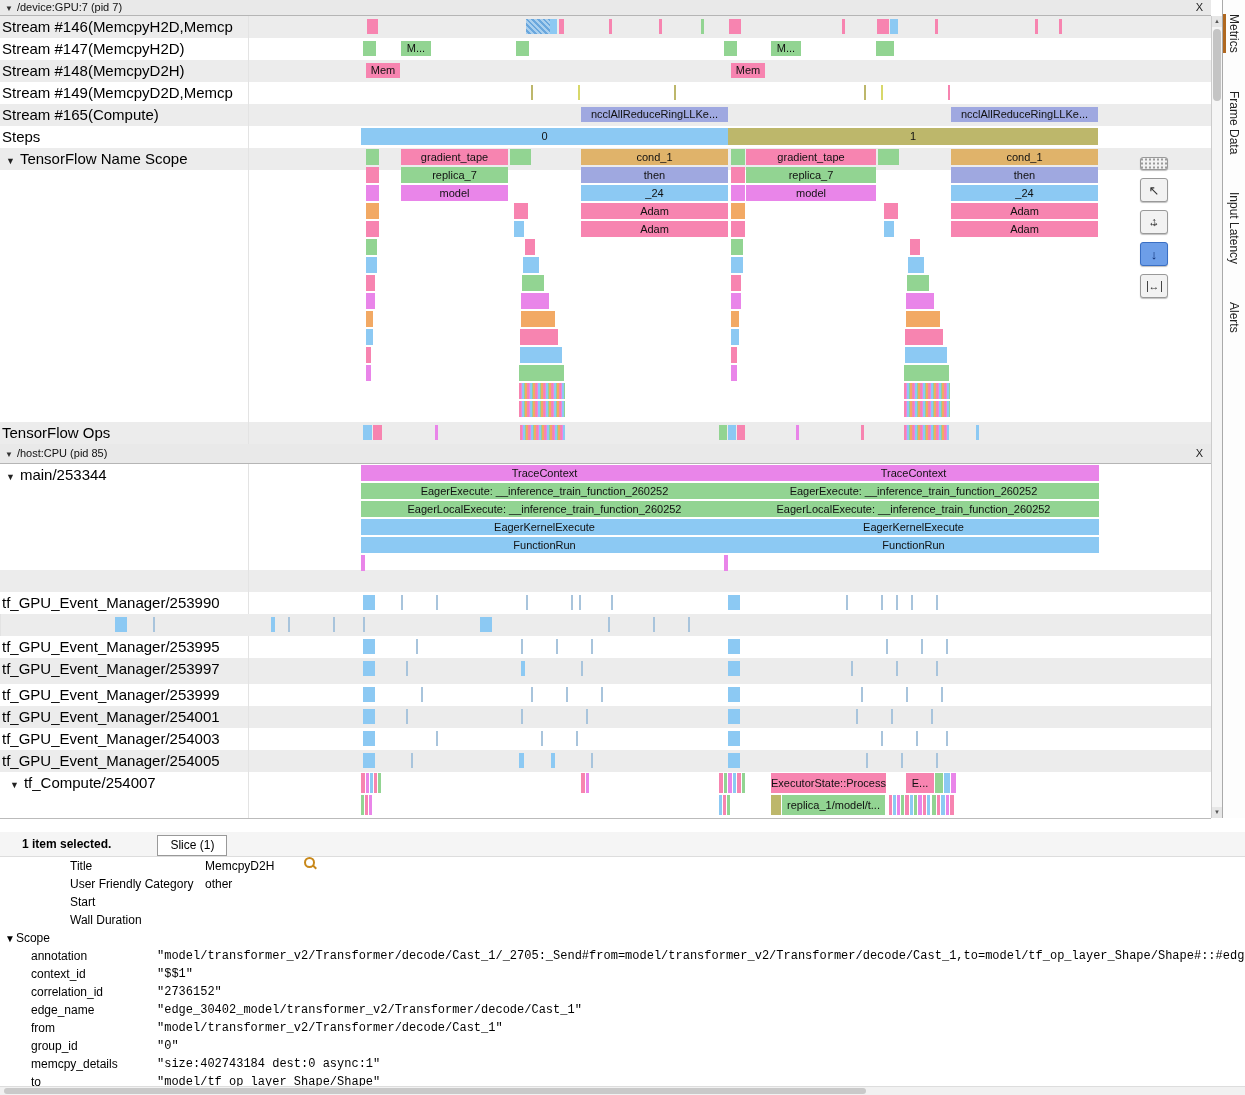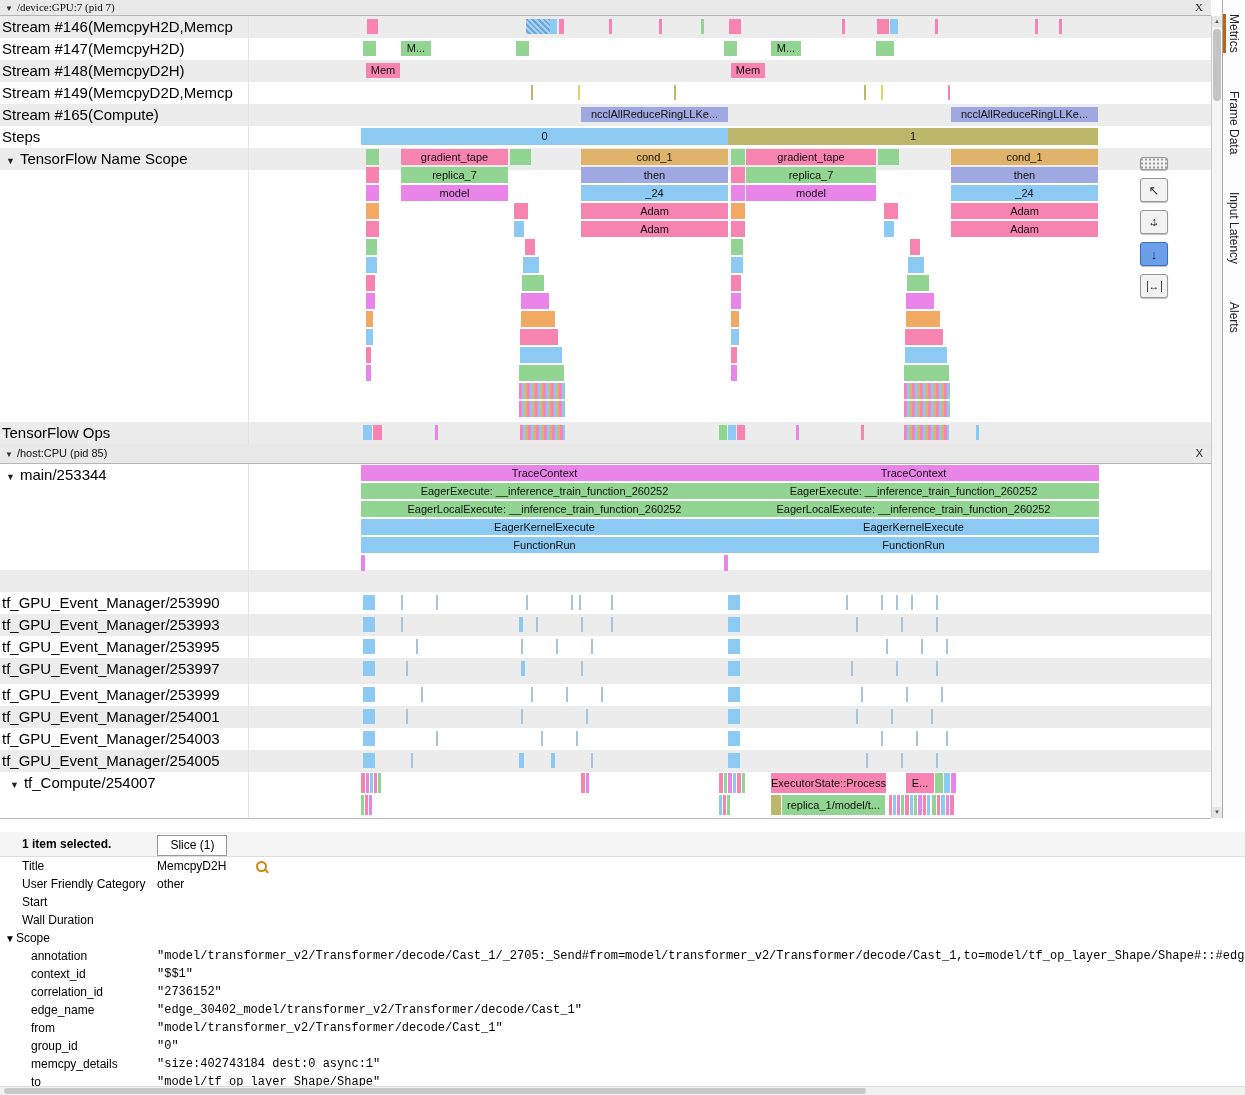--- a/index.html
+++ b/index.html
@@ -2,21 +2,21 @@
 <html><head>
 <meta charset="utf-8">
 <style>
   html,body{margin:0;padding:0;background:#fff;}
   body{width:1245px;height:1095px;font-family:"Liberation Sans",sans-serif;overflow:hidden;position:relative;}
   .app{position:absolute;inset:0;}
 
   
   .trace{position:absolute;top:0;left:0;width:1211px;height:818px;background:#fff;overflow:hidden;border-bottom:1px solid #bbb;}
   .sec-header{position:relative;background:#e9e9e9;border-bottom:1px solid #b5b5b5;font-size:11px;color:#111;padding-left:5px;box-sizing:border-box;}
-  .sec-header.gpu{height:16px;line-height:15px;font-family:Liberation Serif, serif;}
+  .sec-header.gpu{height:16px;line-height:15px;}
   .sec-header.cpu{height:20px;line-height:19px;}
   .sec-header .tri{font-size:8px;margin-right:4px;color:#333;}
   .sec-header .close{position:absolute;right:8px;top:0;font-size:11px;color:#222;cursor:pointer;}
 
   .trow{display:flex;position:relative;background:#fff;}
   .trow.shade{background:#ececec;}
   .trow.band-top{background:linear-gradient(to bottom,#ececec 0px,#ececec 22px,#ffffff 22px);}
   .trow.band-bottom{background:linear-gradient(to bottom,#ffffff 0px,#ffffff 106px,#ececec 106px);}
   .rlabel{flex:0 0 248px;width:248px;box-sizing:border-box;font-size:15px;color:#000;padding:2px 0 0 2px;white-space:nowrap;overflow:hidden;}
   .rlabel .tri{font-size:9px;margin:0 5px 0 4px;color:#222;}
@@ -41,21 +41,21 @@
   .vs-thumb{position:absolute;top:13px;left:1px;width:8px;height:72px;background:#c4c4c4;border-radius:4px;}
   .side-tabs{position:absolute;left:1222px;top:0;width:23px;height:818px;background:#fdfdfd;border-left:1px solid #aaa;box-sizing:border-box;}
   .side-tab{writing-mode:vertical-rl;font-size:12px;color:#222;margin:14px 0 38px 4px;cursor:pointer;}
   .side-tab.active{border-left:3px solid #b06820;padding-left:1px;margin-left:0;}
 
   
   .details{position:absolute;top:832px;left:0;width:1245px;height:254px;overflow:hidden;font-size:12px;color:#000;}
   .sel-row{display:flex;align-items:center;height:24px;background:#f5f5f5;border-bottom:1px solid #ddd;}
   .sel-text{font-weight:bold;margin-left:22px;font-size:12px;}
   .slice-tab{margin-left:46px;border:1px solid #999;background:#fff;padding:2px 12px 3px 12px;font-size:12px;position:relative;top:1px;cursor:pointer;}
-  .prop-row{display:flex;height:18px;line-height:18px;align-items:center;}
+  .prop-row{display:flex;height:18px;line-height:18px;padding-left:48px;}
   .prop-label{flex:0 0 157px;box-sizing:border-box;padding-left:22px;white-space:nowrap;}
   .prop-value{white-space:nowrap;}
   .mag{display:inline-block;width:7px;height:7px;border:2px solid #c8881a;border-radius:50%;position:relative;margin-left:30px;}
   .mag::after{content:"";position:absolute;width:5px;height:2px;background:#c8881a;transform:rotate(45deg);left:6px;top:7px;}
   .args-header{height:18px;line-height:18px;padding-left:5px;}
   .args-header .tri2{font-size:10px;margin-right:1px;}
   .arg-row{display:flex;height:18px;line-height:18px;}
   .arg-key{flex:0 0 157px;box-sizing:border-box;padding-left:31px;white-space:nowrap;}
   .arg-val{font-family:"Liberation Mono",monospace;font-size:12px;white-space:nowrap;overflow:hidden;}
 
@@ -259,21 +259,20 @@
             <div class="bar" style="background: rgb(168, 196, 220); left: 330px; width: 2px; top: 3px; height: 15px; line-height: 15px;"></div>
             <div class="bar" style="background: rgb(168, 196, 220); left: 362px; width: 2px; top: 3px; height: 15px; line-height: 15px;"></div>
             <div class="bar" style="background: rgb(168, 196, 220); left: 597px; width: 2px; top: 3px; height: 15px; line-height: 15px;"></div>
             <div class="bar" style="background: rgb(168, 196, 220); left: 632px; width: 2px; top: 3px; height: 15px; line-height: 15px;"></div>
             <div class="bar" style="background: rgb(168, 196, 220); left: 647px; width: 2px; top: 3px; height: 15px; line-height: 15px;"></div>
             <div class="bar" style="background: rgb(168, 196, 220); left: 662px; width: 2px; top: 3px; height: 15px; line-height: 15px;"></div>
             <div class="bar" style="background: rgb(168, 196, 220); left: 687px; width: 2px; top: 3px; height: 15px; line-height: 15px;"></div>
           </div>
         </div>
         <div class="trow shade" style="height: 22px;">
-          <div class="rlabel"><span>tf_GPU_Event_Manager/253993</span></div>
           <div class="rtrack">
             <div class="bar" style="background: rgb(140, 201, 243); left: 114px; width: 12px; top: 3px; height: 15px; line-height: 15px;"></div>
             <div class="bar" style="background: rgb(140, 201, 243); left: 479px; width: 12px; top: 3px; height: 15px; line-height: 15px;"></div>
             <div class="bar" style="background: rgb(140, 201, 243); left: 270px; width: 4px; top: 3px; height: 15px; line-height: 15px;"></div>
             <div class="bar" style="background: rgb(168, 196, 220); left: 152px; width: 2px; top: 3px; height: 15px; line-height: 15px;"></div>
             <div class="bar" style="background: rgb(168, 196, 220); left: 287px; width: 2px; top: 3px; height: 15px; line-height: 15px;"></div>
             <div class="bar" style="background: rgb(168, 196, 220); left: 332px; width: 2px; top: 3px; height: 15px; line-height: 15px;"></div>
             <div class="bar" style="background: rgb(168, 196, 220); left: 362px; width: 2px; top: 3px; height: 15px; line-height: 15px;"></div>
             <div class="bar" style="background: rgb(168, 196, 220); left: 607px; width: 2px; top: 3px; height: 15px; line-height: 15px;"></div>
             <div class="bar" style="background: rgb(168, 196, 220); left: 652px; width: 2px; top: 3px; height: 15px; line-height: 15px;"></div>

